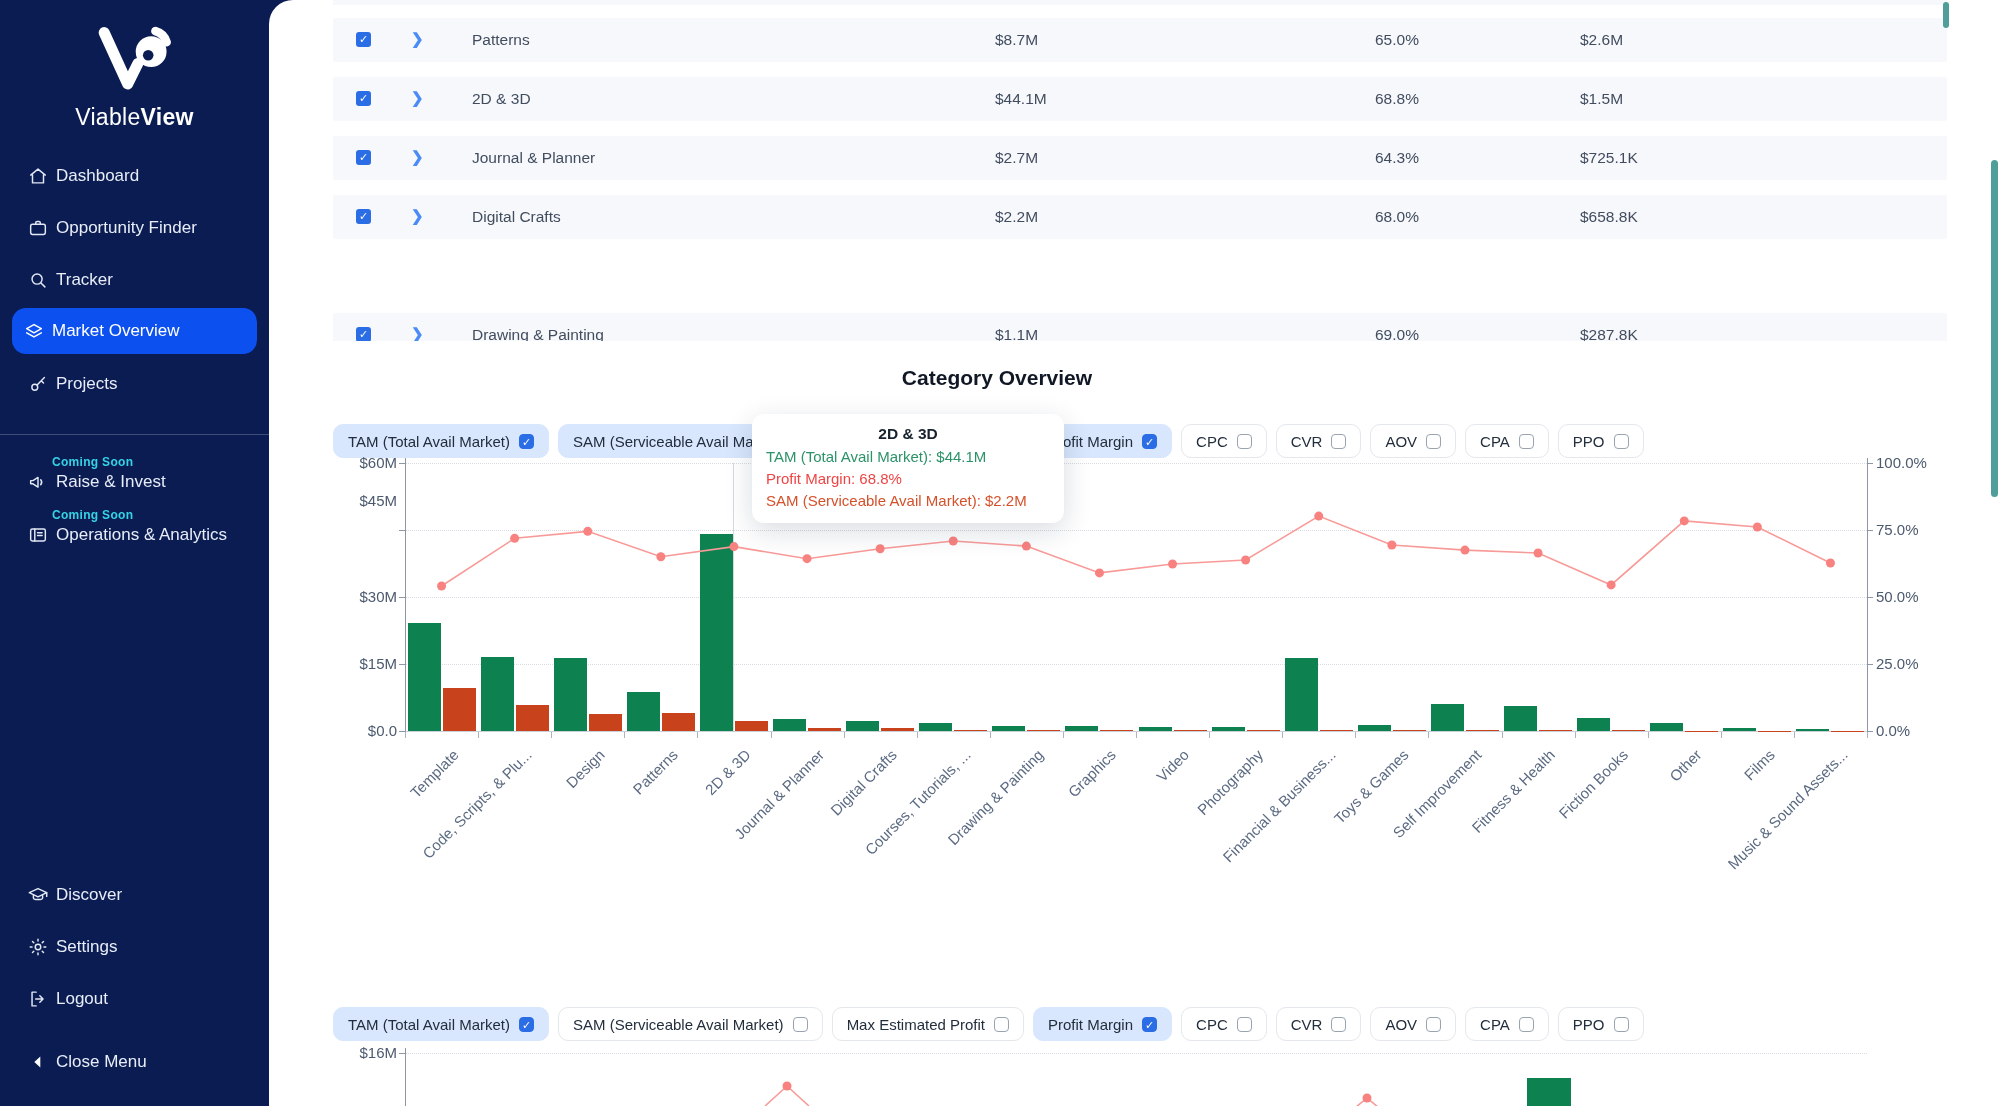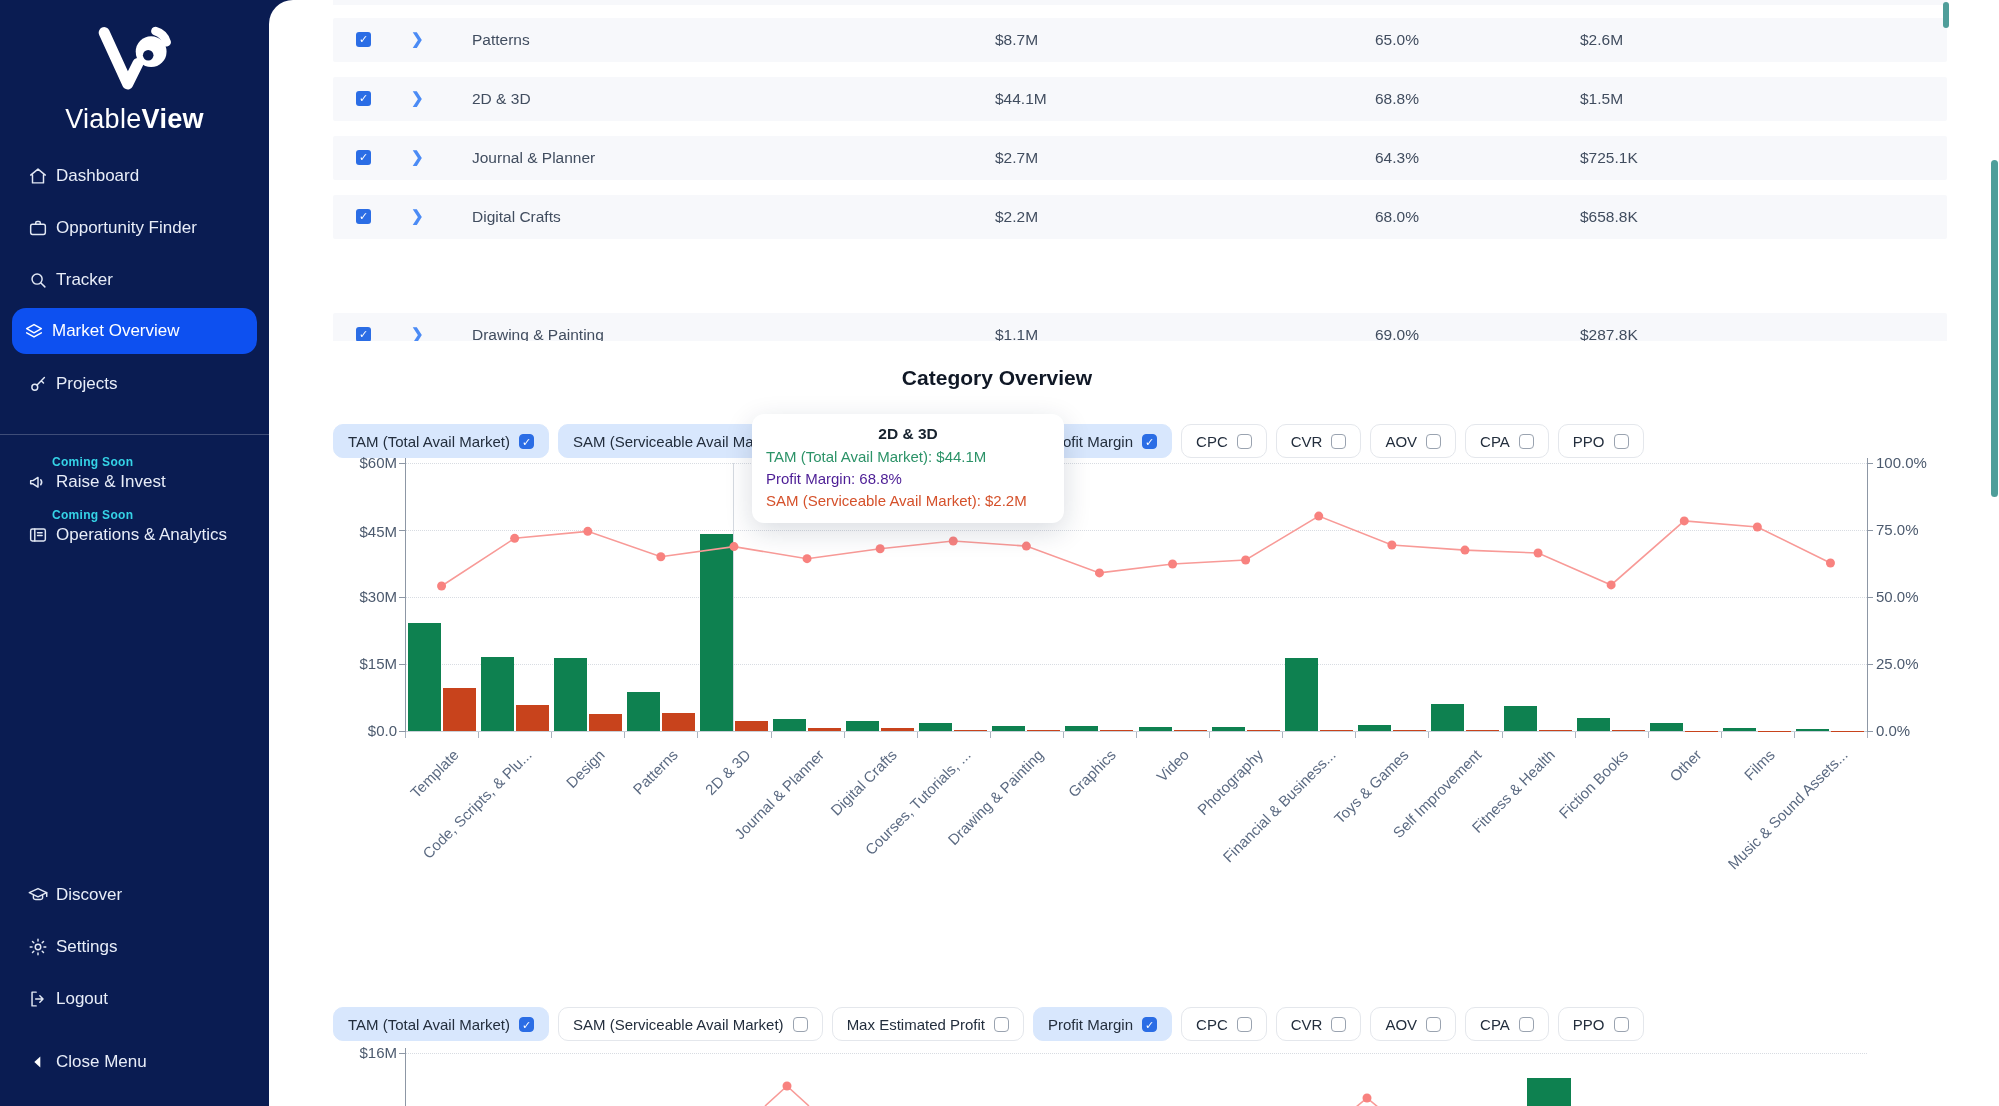--- a/index.html
+++ b/index.html
@@ -3,21 +3,21 @@
 <meta charset="utf-8">
 <style>
   html,body{margin:0;padding:0;background:#0a1c52;}
   *{box-sizing:border-box;}
   .stage{position:relative;width:1999px;height:1106px;overflow:hidden;
          font-family:"Liberation Sans",sans-serif;background:#0a1c52;}
 
   
   .sidebar{position:absolute;left:0;top:0;width:269px;height:1106px;background:#0a1c52;color:#e8edf8;z-index:5;}
   .logo{position:absolute;left:0;top:26px;width:269px;text-align:center;}
-  .brand{position:absolute;left:0;top:104px;width:269px;text-align:center;font-size:27px;color:#fff;letter-spacing:.3px;}
+  .brand{position:absolute;left:0;top:104px;width:269px;text-align:center;font-size:23px;color:#fff;letter-spacing:.3px;}
   .brand b{font-weight:700;}
   .nav-item{position:absolute;left:4px;width:321px;height:46px;display:flex;align-items:center;cursor:pointer;}
   .nav-item .ic{position:absolute;left:22px;width:24px;height:24px;display:flex;align-items:center;justify-content:center;}
   .nav-item .lbl{position:absolute;left:52px;font-size:17px;color:#e8edf8;white-space:nowrap;}
   .nav-item.active{left:12px;width:245px;border-radius:14px;background:#0d50f0;}
   .nav-item.active .ic{left:10px;}
   .nav-item.active .lbl{left:40px;color:#fff;}
   .side-divider{position:absolute;left:0;right:0;height:1px;background:rgba(255,255,255,.22);}
   .badge{position:absolute;left:52px;font-size:12px;font-weight:700;color:#35d3e6;letter-spacing:.3px;white-space:nowrap;}
 
@@ -59,21 +59,21 @@
   .xlab{position:absolute;font-size:15px;color:#5b6a82;white-space:nowrap;
         transform:rotate(-45deg);transform-origin:100% 0;}
   .bar{position:absolute;cursor:pointer;}
   .vline{position:absolute;width:1px;background:#d5dae1;}
 
   
   .tooltip{position:absolute;left:483px;top:414px;width:312px;background:#fff;border-radius:12px;
            padding:11px 14px;box-shadow:0 8px 28px rgba(21,39,71,.16);z-index:9;}
   .tt-title{text-align:center;font-size:15.5px;font-weight:700;color:#17222e;margin-bottom:3px;}
   .tt-line{font-size:15px;line-height:22px;white-space:nowrap;}
-  .tt-line.tam{color:#2c9368;} .tt-line.pm{color:#4c1d95;} .tt-line.sam{color:#d5512b;}
+  .tt-line.tam{color:#2c9368;} .tt-line.pm{color:#ef4444;} .tt-line.sam{color:#d5512b;}
 
   
   .thumb{position:absolute;background:#4f9e9a;border-radius:4px;cursor:pointer;}
 </style>
 </head>
 <body>
 
 <div class="stage">
 
   <aside class="sidebar">
@@ -285,21 +285,21 @@
         <div class="grid-h" style="left: 136px; top: 664px; width: 1462px;"></div>
         <div class="baseline" style="left: 136px; top: 731px; width: 1462px;"></div>
         <div class="axis-v" style="left: 136px; top: 458px; height: 279px;"></div>
         <div class="axis-v" style="left: 1598px; top: 458px; height: 279px;"></div>
         <div class="tick-h" style="left: 130px; top: 463px;"></div>
         <div class="tick-h" style="left: 1598px; top: 463px;"></div>
         <div class="ylab left" style="left: 58px; top: 454px;">$60M</div>
         <div class="ylab" style="left: 1607px; top: 454px;">100.0%</div>
         <div class="tick-h" style="left: 130px; top: 530px;"></div>
         <div class="tick-h" style="left: 1598px; top: 530px;"></div>
-        <div class="ylab left" style="left: 58px; top: 523px;">$45M</div>
+        <div class="ylab left" style="left: 58px; top: 492px;">$45M</div>
         <div class="ylab" style="left: 1607px; top: 521px;">75.0%</div>
         <div class="tick-h" style="left: 130px; top: 597px;"></div>
         <div class="tick-h" style="left: 1598px; top: 597px;"></div>
         <div class="ylab left" style="left: 58px; top: 588px;">$30M</div>
         <div class="ylab" style="left: 1607px; top: 588px;">50.0%</div>
         <div class="tick-h" style="left: 130px; top: 664px;"></div>
         <div class="tick-h" style="left: 1598px; top: 664px;"></div>
         <div class="ylab left" style="left: 58px; top: 655px;">$15M</div>
         <div class="ylab" style="left: 1607px; top: 655px;">25.0%</div>
         <div class="tick-h" style="left: 130px; top: 731px;"></div>

